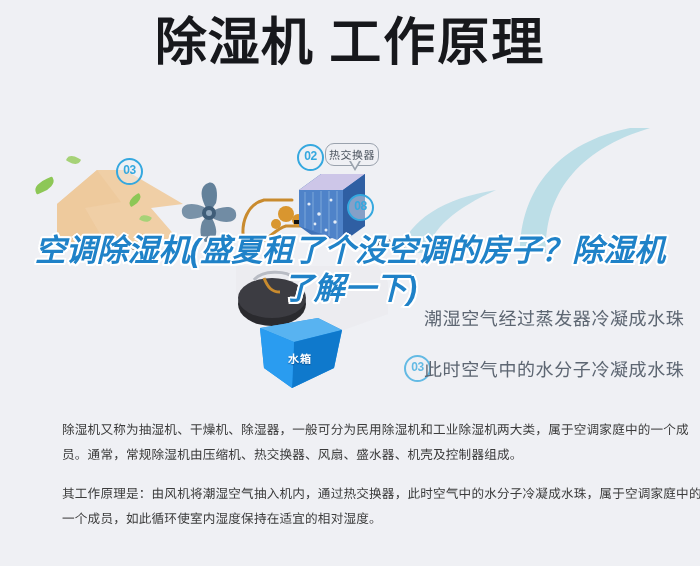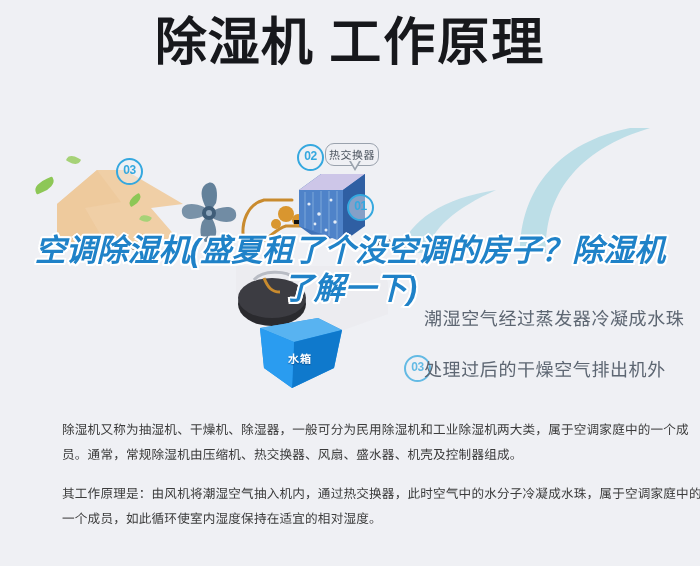--- a/index.html
+++ b/index.html
@@ -343,31 +343,31 @@
     <div class="tank">
       <svg width="86" height="72" viewBox="0 0 86 72">
         <path d="M2,10 L60,0 L84,12 L76,50 L34,70 L6,50 Z" fill="#1f92e8"></path>
         <path d="M2,10 L60,0 L84,12 L36,24 Z" fill="#63b9f2" opacity=".85"></path>
         <path d="M36,24 L84,12 L76,50 L34,70 Z" fill="#0f79cc"></path>
         <path d="M2,10 L36,24 L34,70 L6,50 Z" fill="#2a9cf0"></path>
       </svg>
     </div>
     <div class="tank-label">水箱</div>
 
-    <div class="badge b01">01</div>
+    <div class="badge b01">08</div>
     <div class="badge b02">02</div>
     <div class="badge b03">03</div>
     <div class="badge b03b">03</div>
 
     <div class="bubble">热交换器</div>
     <div class="bubble-tail"></div>
 
     <div class="anno humid">热交换器</div>
     <div class="anno cond">潮湿空气经过蒸发器冷凝成水珠</div>
-    <div class="anno dryout">处理过后的干燥空气排出机外</div>
+    <div class="anno dryout">此时空气中的水分子冷凝成水珠</div>
 
     <div class="overlay">空调除湿机(盛夏租了个没空调的房子？除湿机了解一下)</div>
 
   </div>
 
   <div class="copy">
     <p>除湿机又称为抽湿机、干燥机、除湿器，一般可分为民用除湿机和工业除湿机两大类，属于空调家庭中的一个成员。通常，常规除湿机由压缩机、热交换器、风扇、盛水器、机壳及控制器组成。</p>
     <p>其工作原理是：由风机将潮湿空气抽入机内，通过热交换器，此时空气中的水分子冷凝成水珠，属于空调家庭中的一个成员，如此循环使室内湿度保持在适宜的相对湿度。</p>
   </div>
 

